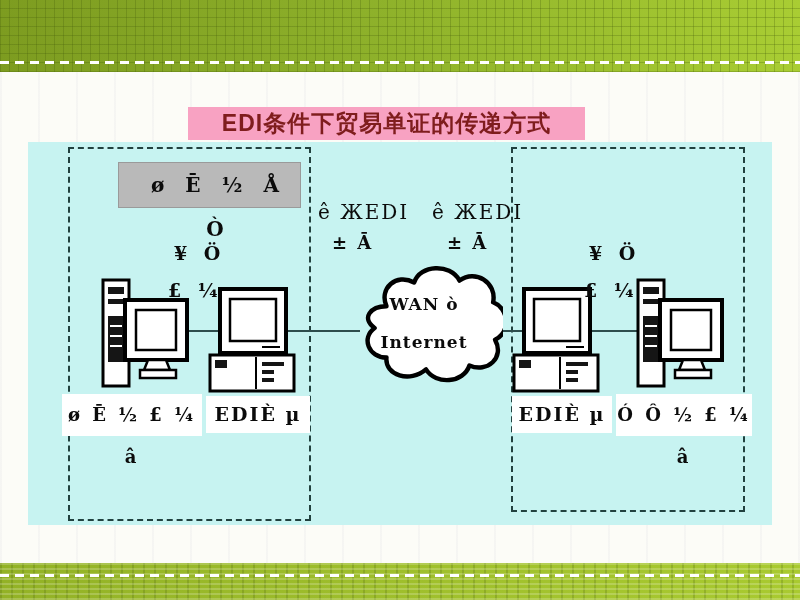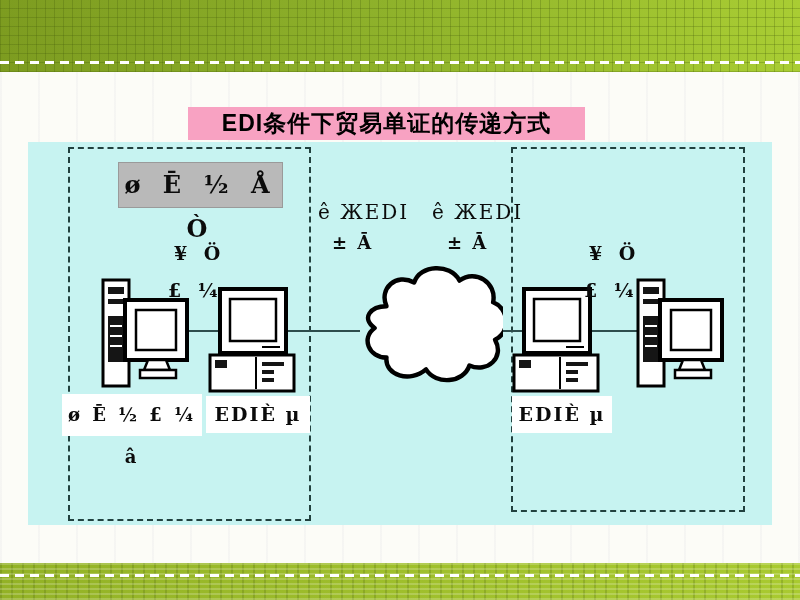--- a/index.html
+++ b/index.html
@@ -29,36 +29,36 @@
   }
   .dash-line{
     position:absolute;left:0;width:800px;height:3px;
     background:repeating-linear-gradient(90deg,#ffffff 0 9px, rgba(255,255,255,0) 9px 15px);
   }
   .dash-top{top:61px;}
   .dash-bottom{top:11px;}
   
   .title{
     position:absolute;left:188px;top:107px;width:397px;height:33px;
-    background:#f8a2c2;color:#000000;
+    background:#f8a2c2;color:#7f1d1d;
     font-family:"Liberation Sans", sans-serif;font-weight:bold;font-size:23px;
     line-height:33px;text-align:center;letter-spacing:1px;
   }
   
   .canvas{position:absolute;left:28px;top:142px;width:744px;height:383px;background:#c7f3f1;}
   .dashed-box{position:absolute;border:2px dashed #21413f;}
   .box-left{left:40px;top:5px;width:239px;height:370px;}
   .box-right{left:483px;top:5px;width:230px;height:361px;}
   .hline{position:absolute;height:2px;background:#2e4d4d;top:188px;}
   .hline-l{left:122px;width:210px;}
   .hline-r{left:457px;width:180px;}
   
   .graybox{
     position:absolute;top:20px;height:44px;background:#b9b9b9;border:1px solid #9a9a9a;
-    font-weight:bold;font-size:24px;letter-spacing:7px;text-align:center;line-height:44px;
+    font-weight:bold;font-size:20px;letter-spacing:7px;text-align:center;line-height:44px;padding-left:18px;
   }
   .gray-l{left:90px;width:163px;}
   .gray-r{left:529px;width:172px;}
   .whitebox{
     position:absolute;background:#ffffff;font-weight:bold;text-align:center;
   }
   .wb1{left:34px;top:252px;width:140px;height:42px;font-size:18px;line-height:42px;letter-spacing:3px;}
   .wb2{left:178px;top:254px;width:104px;height:37px;font-size:19px;line-height:37px;letter-spacing:2px;}
   .wb3{left:484px;top:254px;width:100px;height:37px;font-size:19px;line-height:37px;letter-spacing:2px;}
   .wb4{left:588px;top:252px;width:136px;height:42px;font-size:18px;line-height:42px;letter-spacing:3px;}
@@ -158,32 +158,35 @@
       <rect x="27" y="26" width="62" height="60" fill="#fff" stroke="#000" stroke-width="4"></rect>
       <rect x="38" y="36" width="40" height="40" fill="#fff" stroke="#000" stroke-width="2.5"></rect>
       <polygon points="50,86 68,86 72,96 46,96" fill="#fff" stroke="#000" stroke-width="2.5"></polygon>
       <rect x="42" y="96" width="36" height="8" fill="#fff" stroke="#000" stroke-width="2.5"></rect>
     </svg>
 
     <div class="cloud">
       <svg width="158" height="132" viewBox="0 0 160 132">
         <path d="M 42 48 C 34 30, 52 14, 70 24 C 76 6, 106 4, 116 22 C 132 10, 154 24, 150 44 C 166 50, 168 74, 152 82 C 162 100, 144 116, 126 108 C 120 126, 92 128, 82 112 C 66 126, 40 118, 42 100 C 24 100, 16 80, 30 70 C 16 60, 26 48, 42 48 Z" fill="#ffffff" stroke="#000" stroke-width="4.5" stroke-linejoin="round"></path>
       </svg>
+      <span class="c1">WAN ò</span>
+      <span class="c2">Internet</span>
     </div>
 
     <div class="graybox gray-l">ø Ē ½ Å Ò</div>
 
     <span class="midlabel mid1">ê ЖEDI</span>
     <span class="midlabel mid2">ê ЖEDI</span>
     <span class="midsub sub1">± Ā</span>
     <span class="midsub sub2">± Ā</span>
 
     <span class="flowtext fl1">¥ Ö</span>
     <span class="flowtext fl2">£ ¼</span>
     <span class="flowtext fr1">¥ Ö</span>
     <span class="flowtext fr2">£ ¼</span>
 
     <div class="whitebox wb1">ø Ē ½ £ ¼ â</div>
     <div class="whitebox wb2">EDIÈ µ</div>
     <div class="whitebox wb3">EDIÈ µ</div>
+    <div class="whitebox wb4">Ó Ô ½ £ ¼ â</div>
 
   </div>
 </div>
 
 </body></html>

